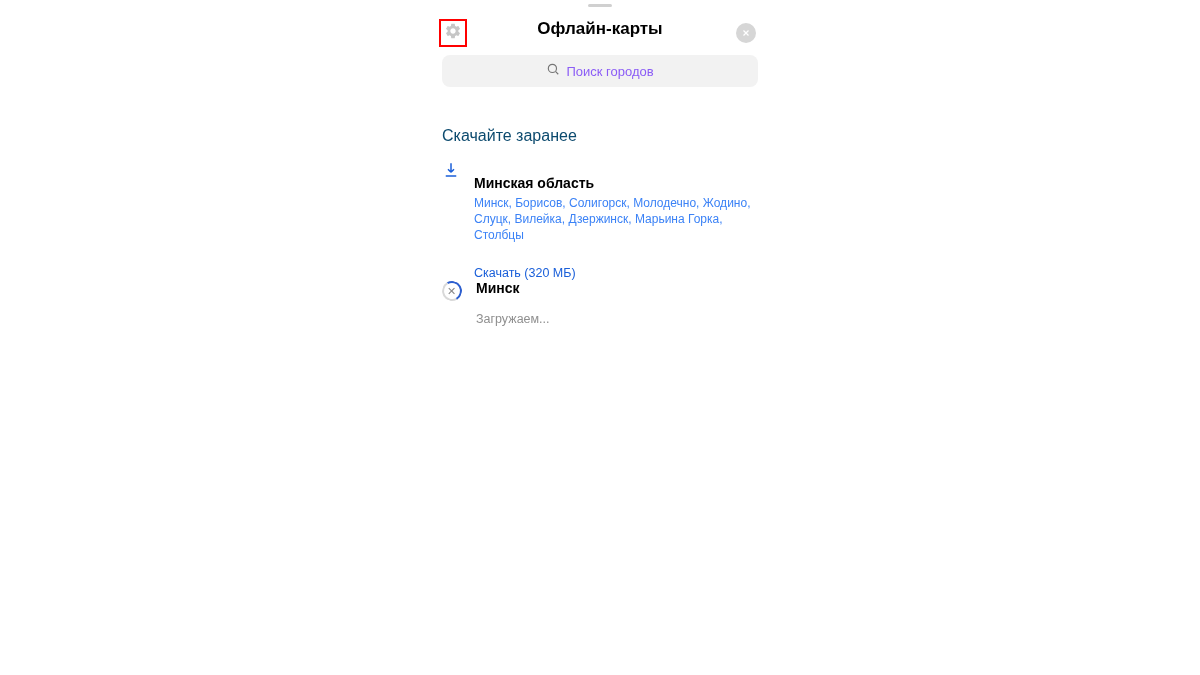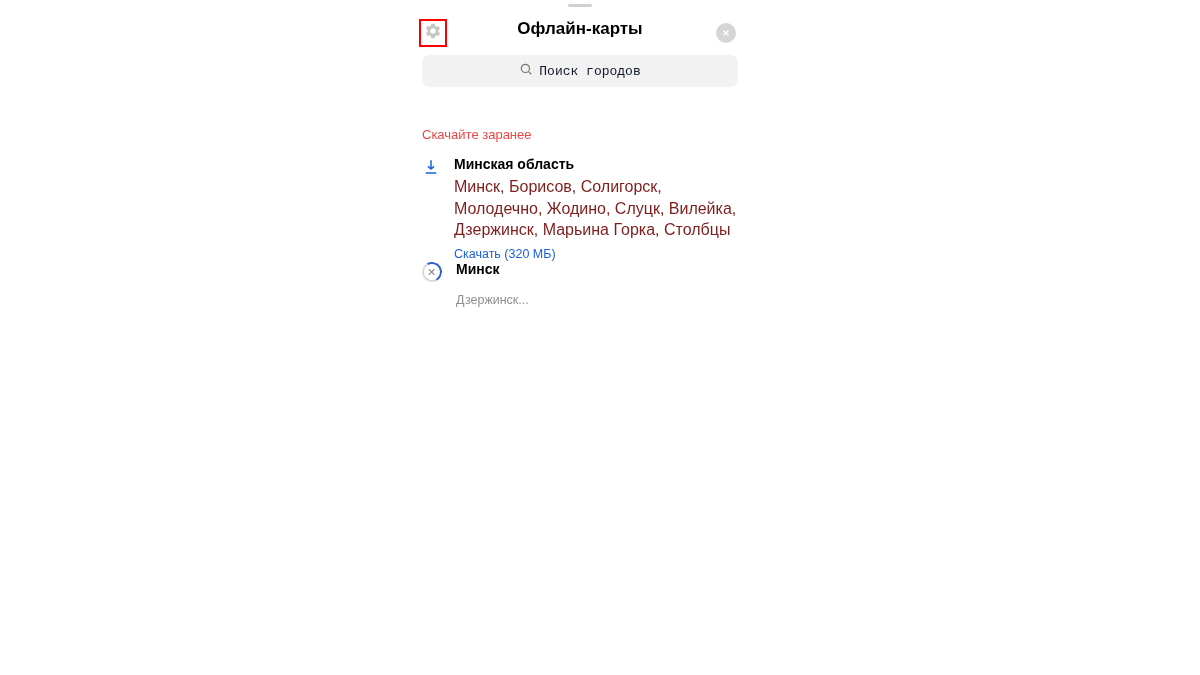--- a/index.html
+++ b/index.html
@@ -5,21 +5,21 @@
     * { margin: 0; padding: 0; box-sizing: border-box; }
     body {
       font-family: -apple-system, BlinkMacSystemFont, "Segoe UI", Helvetica, Arial, sans-serif;
       background: #ffffff;
       width: 1200px;
       height: 675px;
       position: relative;
     }
     .panel {
       position: absolute;
-      left: 404px;
+      left: 424px;
       top: 0;
       width: 352px;
       background: #ffffff;
     }
     .drag-handle {
       width: 24px;
       height: 3px;
       background: #d0d0d0;
       border-radius: 2px;
       margin: 4px auto 2px auto;
@@ -71,51 +71,51 @@
       border-radius: 8px;
       display: flex;
       align-items: center;
       justify-content: center;
       gap: 6px;
       cursor: text;
     }
     .search-bar svg { width: 14px; height: 14px; }
     .search-placeholder {
       font-size: 13px;
-      color: #0f172a;
-      font-family: Liberation Mono, monospace;
+      color: #8b5cf6;
     }
     .section-title {
-      font-size: 13px;
-      color: #ef4444;
+      font-size: 16px;
+      color: #0c4a6e;
       margin: 40px 18px 14px 18px;
     }
     .region-item {
       display: flex;
       gap: 14px;
       padding: 0 18px;
       align-items: flex-start;
     }
     .download-icon {
       flex: 0 0 18px;
       margin-top: 2px;
     }
     .download-icon svg { width: 18px; height: 18px; }
     .region-content { flex: 1; min-width: 0; }
     .region-name {
       font-size: 14px;
       font-weight: 600;
       color: #000;
       margin-bottom: 4px;
+      margin-top: 16px;
     }
     .region-desc {
-      font-size: 16px;
-      color: #7f1d1d;
+      font-size: 12px;
+      color: #3b82f6;
       line-height: 1.35;
-      margin-bottom: 6px;
+      margin-bottom: 22px;
     }
     .download-link {
       font-size: 12.5px;
       color: #1a5fd9;
       cursor: pointer;
     }
     .loaded-item {
       display: flex;
       gap: 14px;
       padding: 0 18px;
@@ -203,16 +203,16 @@
     </div>
   </div>
 
 
   <div class="loaded-item">
     <div class="cancel-btn">
       <span>✕</span>
     </div>
     <div class="loaded-content">
       <div class="loaded-name">Минск</div>
-      <div class="loaded-status">Дзержинск...</div>
+      <div class="loaded-status">Загружаем...</div>
     </div>
   </div>
 </div>
 
 </body></html>

